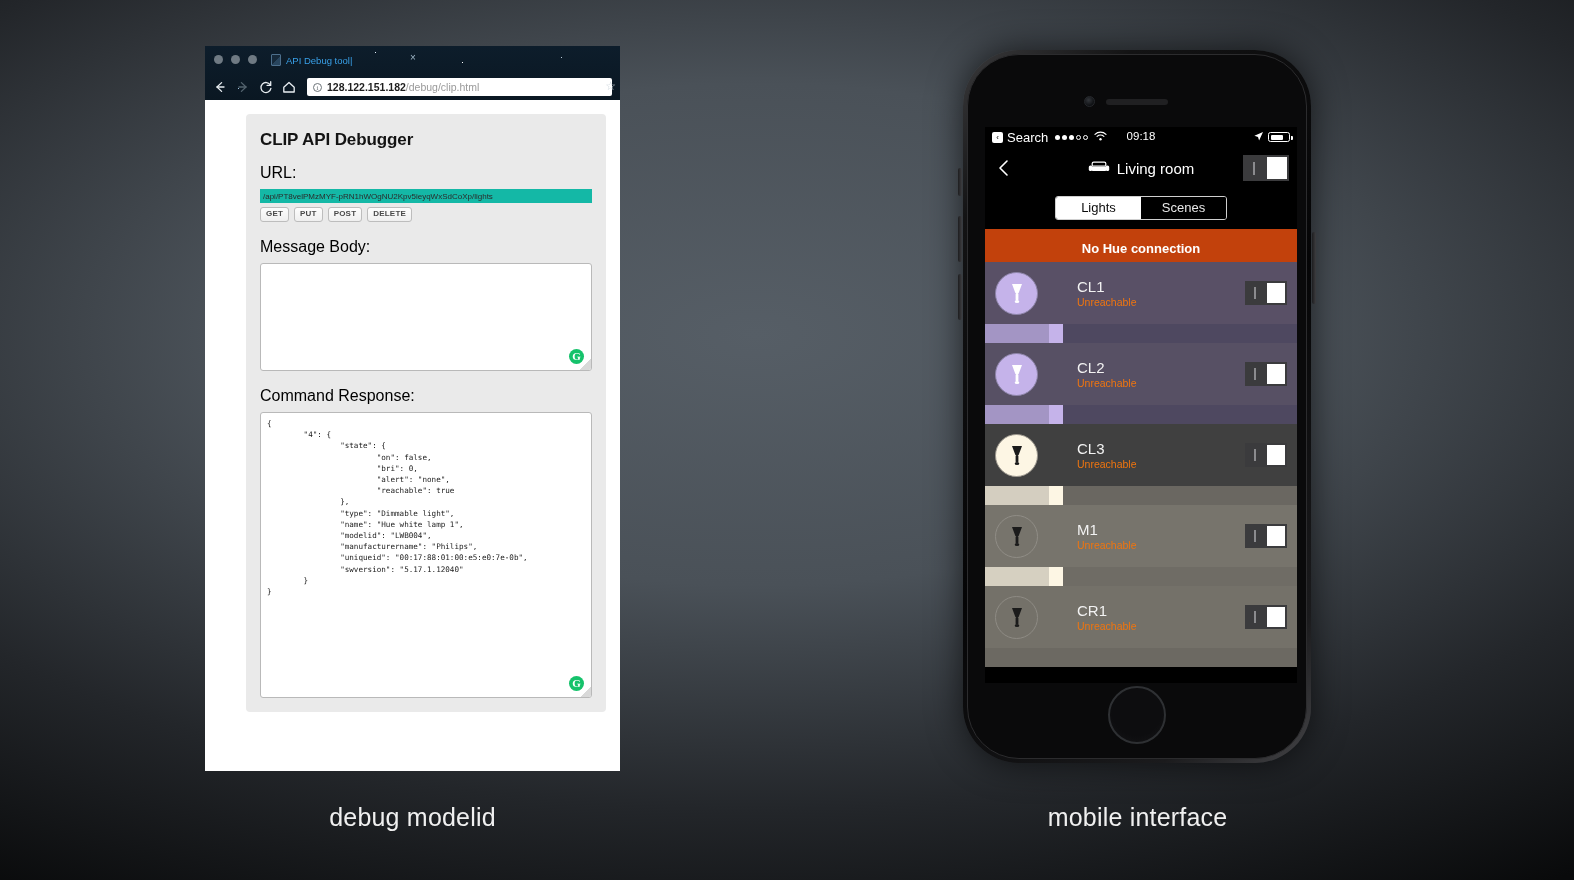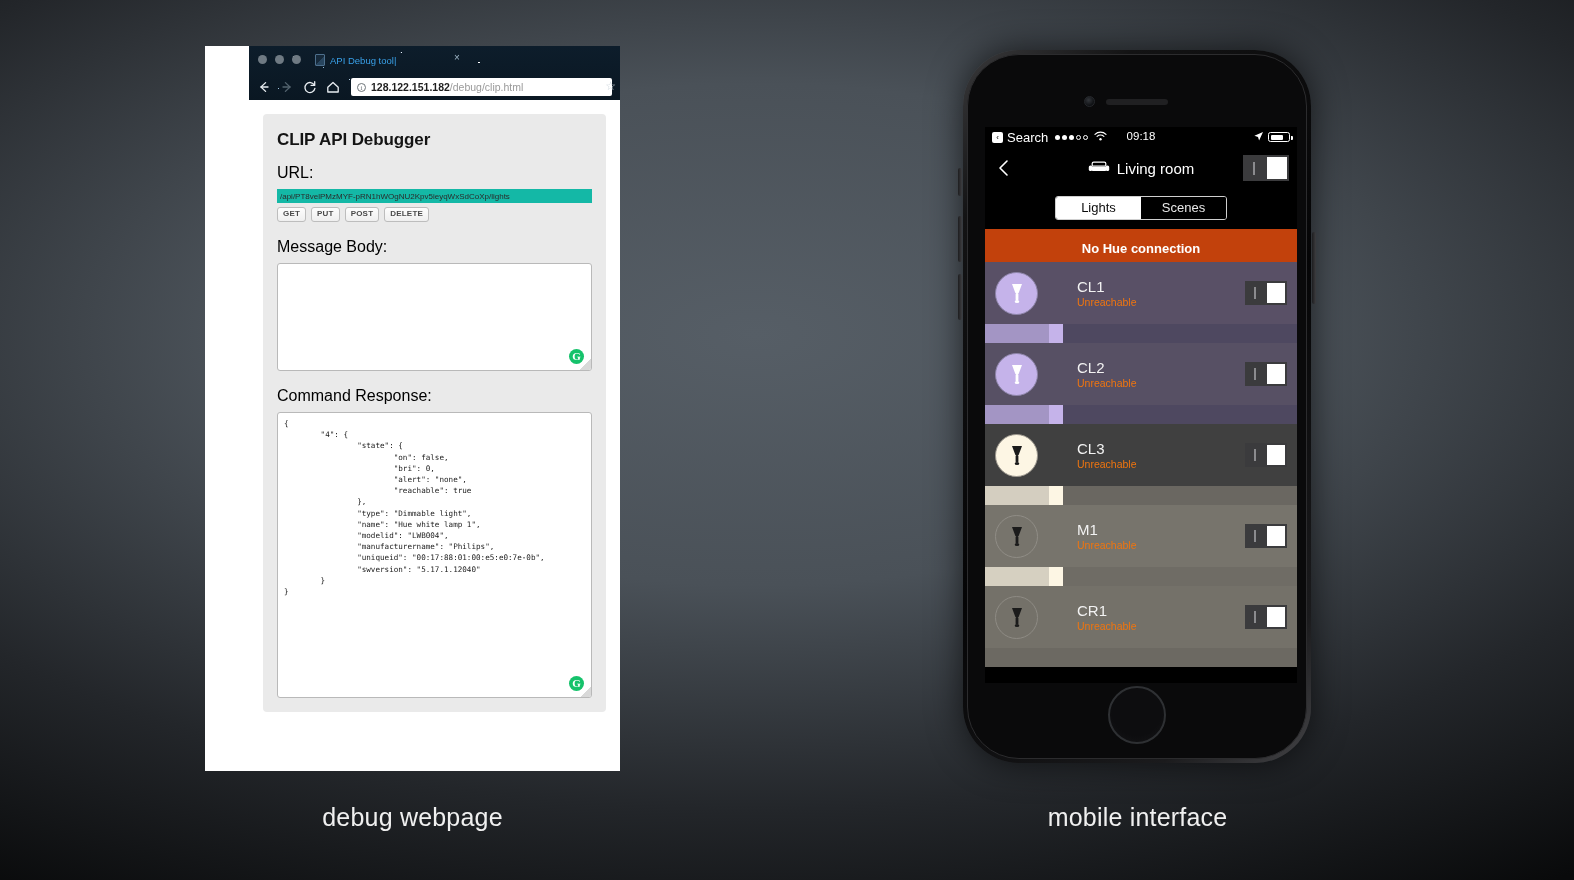--- a/index.html
+++ b/index.html
@@ -31,21 +31,20 @@
 
   
   .browser {
     position: absolute;
     left: 205px;
     top: 46px;
     width: 415px;
     height: 725px;
     background: #ffffff;
     overflow: hidden;
-    padding-left: 44px;
   }
 
   
   .chrome {
     height: 54px;
     background:
       radial-gradient(1.1px 1.1px at 12% 20%, #cfe4f5 50%, transparent 51%),
       radial-gradient(1px 1px at 27% 62%, #bcd8ee 50%, transparent 51%),
       radial-gradient(1.2px 1.2px at 41% 12%, #e8f3ff 50%, transparent 51%),
       radial-gradient(1px 1px at 55% 78%, #9dc2de 50%, transparent 51%),
@@ -122,21 +121,21 @@
     font-family: "Liberation Serif", serif;
   }
   .urltext { font-size: 10.5px; color: #9a9a9a; white-space: nowrap; }
   .urltext b { color: #1d1d1d; font-weight: 700; }
   .star {
     position: absolute; right: 4px; top: 6px;
     color: #cdd6dd; font-size: 12px; line-height: 12px;
   }
 
   
-  .page { padding: 14px; background: #fff; height: 671px; }
+  .page { padding: 14px; background: #fff; height: 671px; margin-left: 27px; }
   .card {
     background: #eaeaea;
     border-radius: 4px;
     padding: 16px 14px 14px;
   }
   .app-title {
     font-size: 17px;
     font-weight: 700;
     color: #141414;
     letter-spacing: -.1px;
@@ -774,14 +773,14 @@
               </div>
             </div>
             <div class="slider" style="background: rgb(108, 105, 98);"></div>
           </div>
         </div>
 
     </div>
   </div>
 </div>
 
-<div class="caption" id="cap-left">debug webpage</div>
+<div class="caption" id="cap-left">debug modelid</div>
 <div class="caption" id="cap-right">mobile interface</div>
 
 </body></html>

